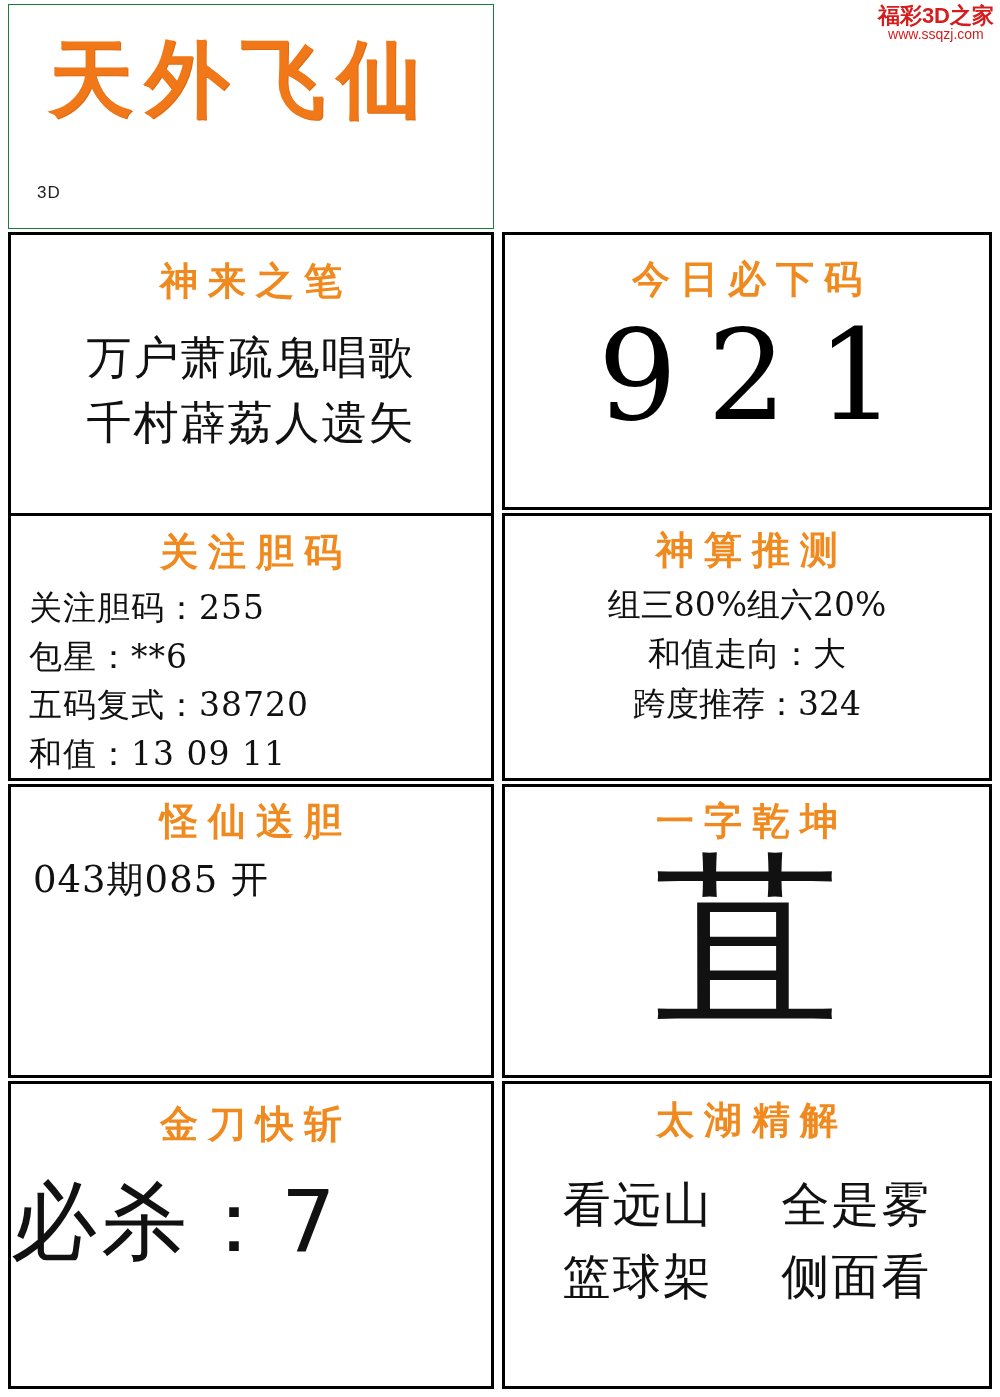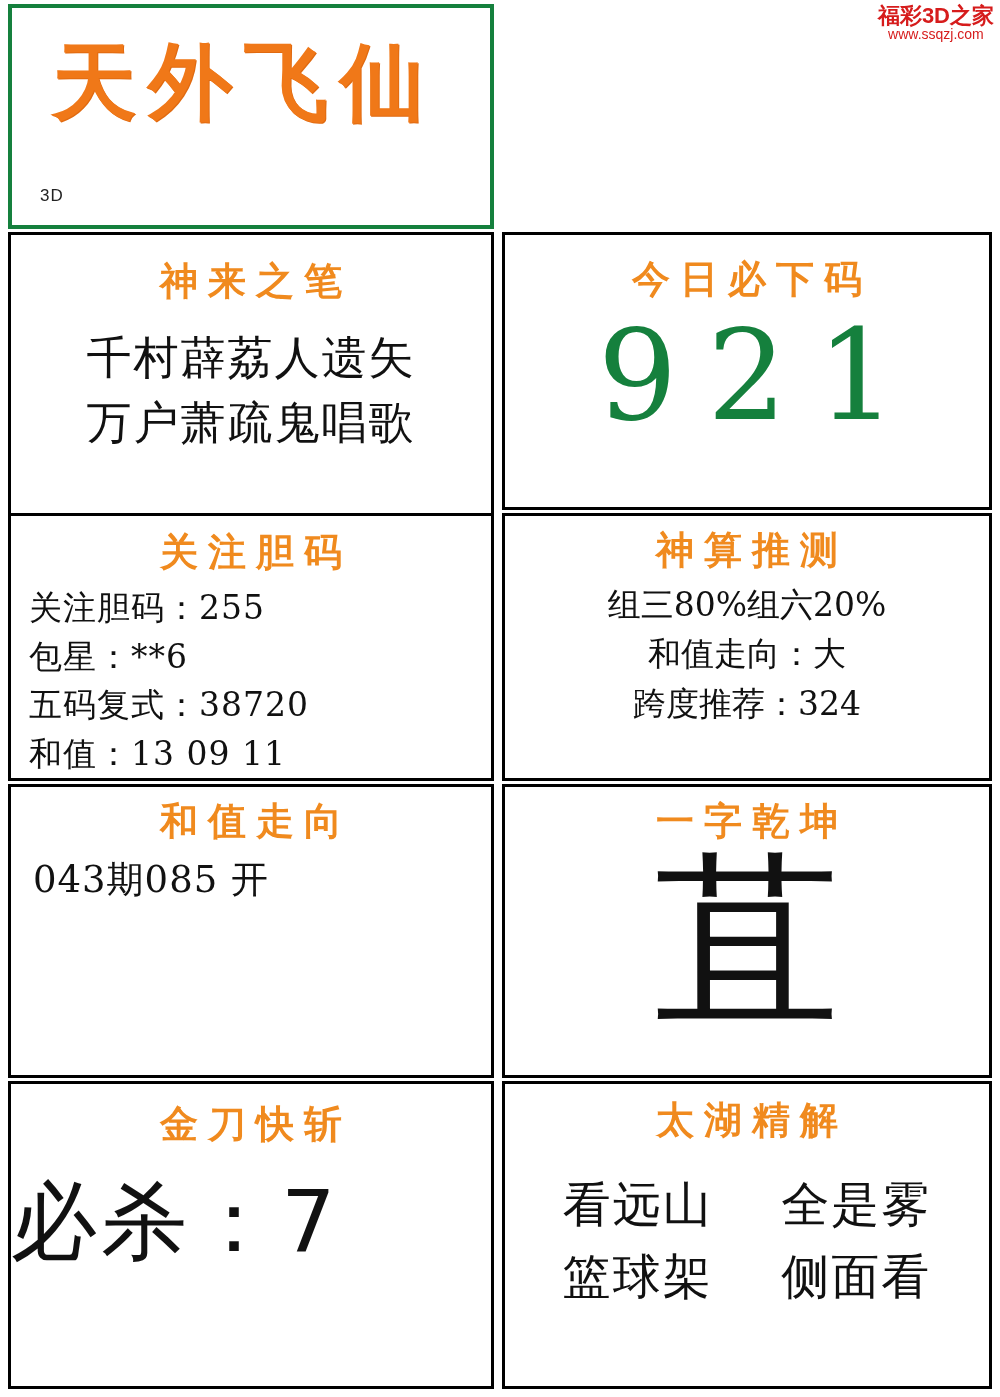--- a/index.html
+++ b/index.html
@@ -43,21 +43,21 @@
     font-family: "Liberation Sans", sans-serif;
   }
 
   
   .masthead {
     position: absolute;
     left: 8px;
     top: 4px;
     width: 486px;
     height: 225px;
-    border: 4px solid #15803d;
+    border: 1px solid #15803d;
     box-sizing: border-box;
     background: #fff;
   }
   .masthead-title {
     position: absolute;
     left: 40px;
     top: 18px;
     font-size: 84px;
     font-weight: bold;
     color: #f07818;
@@ -126,21 +126,21 @@
   .poem div { white-space: nowrap; }
 
   
   #cell-bixia .cell-title { margin-top: 24px; }
   .big-numbers {
     margin-top: 6px;
     text-align: center;
     font-size: 125px;
     font-weight: 500;
     font-family: "DejaVu Serif", serif;
-    color: #15803d;
+    color: #000000;
     letter-spacing: 30px;
     text-indent: 30px;
     line-height: 1.1;
   }
 
   
   #cell-hutu .cell-title { margin-top: 16px; }
   .kv-list {
     margin: 10px 0 0 18px;
     font-size: 33px;
@@ -222,22 +222,22 @@
   </div>
 
   <div class="masthead">
     <div class="masthead-title">天外飞仙</div>
     <div class="masthead-issue">3D</div>
   </div>
 
   <div class="cell" id="cell-shenlai">
     <div class="cell-title">神来之笔</div>
     <div class="cell-body poem">
+      <div>万户萧疏鬼唱歌</div>
       <div>千村薜荔人遗矢</div>
-      <div>万户萧疏鬼唱歌</div>
     </div>
   </div>
 
   <div class="cell" id="cell-bixia">
     <div class="cell-title">今日必下码</div>
     <div class="cell-body big-numbers">921</div>
   </div>
 
   <div class="cell" id="cell-hutu">
     <div class="cell-title">关注胆码</div>
@@ -252,21 +252,21 @@
   <div class="cell" id="cell-shensuan">
     <div class="cell-title">神算推测</div>
     <div class="cell-body kv-center">
       <div>组三80%组六20%</div>
       <div>和值走向：大</div>
       <div>跨度推荐：324</div>
     </div>
   </div>
 
   <div class="cell" id="cell-guaixian">
-    <div class="cell-title">和值走向</div>
+    <div class="cell-title">怪仙送胆</div>
     <div class="cell-body issue-line">043期085 开</div>
   </div>
 
   <div class="cell" id="cell-yizi">
     <div class="cell-title">一字乾坤</div>
     <div class="cell-body big-char">苴</div>
   </div>
 
   <div class="cell" id="cell-jindao">
     <div class="cell-title">金刀快斩</div>

